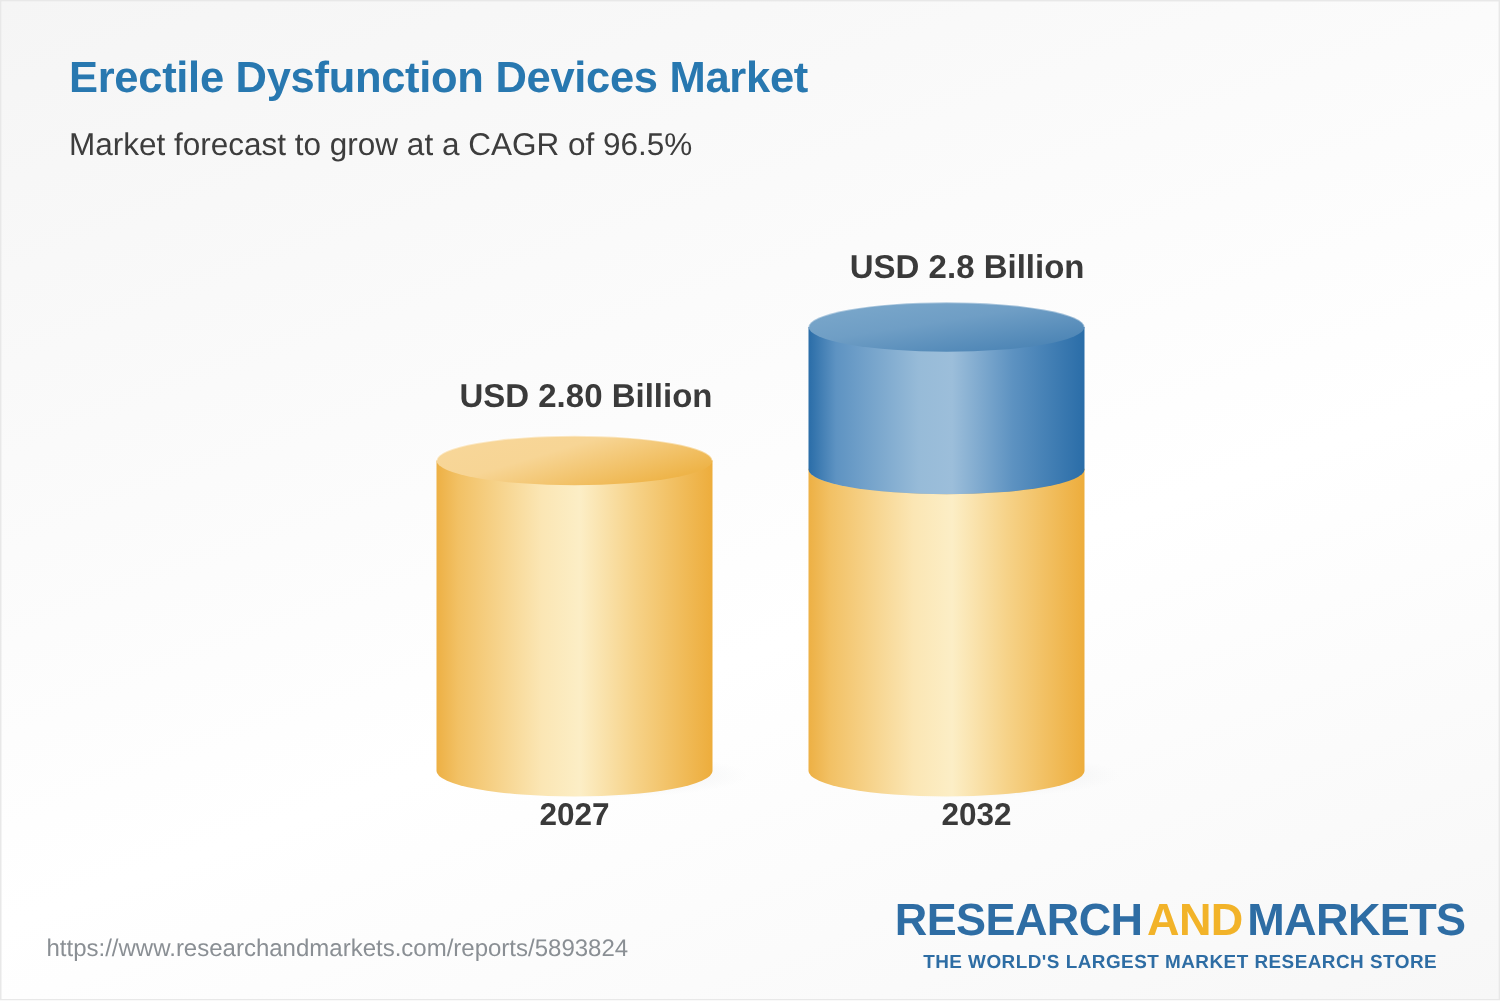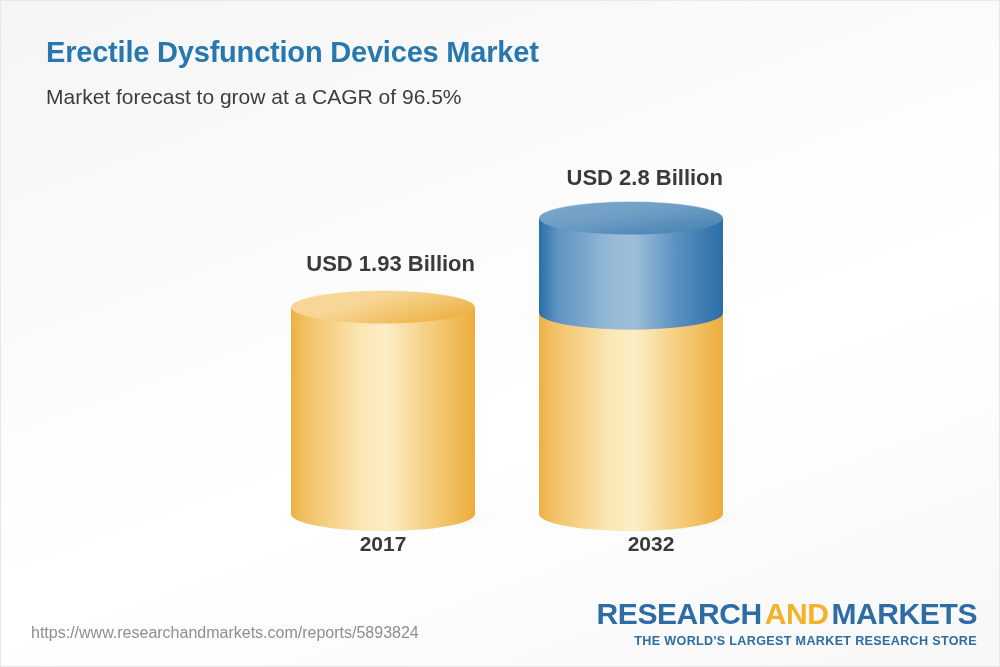--- a/index.html
+++ b/index.html
@@ -102,21 +102,21 @@
     bottom: 24px;
     font-size: 16px;
     color: #8a8f94;
     white-space: nowrap;
     margin-top: 47px;
   }
   .logo {
     position: absolute;
     right: 22px;
     bottom: 18px;
-    text-align: right;
+    text-align: center;
     line-height: 1;
   }
   .logo-main {
     font-size: 30px;
     font-weight: bold;
     letter-spacing: -0.4px;
     white-space: nowrap;
   }
   .logo-word-research { color: #2e6da4; }
   .logo-word-and { color: #f2b329; padding: 0 3px; }
@@ -210,24 +210,24 @@
                  A 92 16.5 0 0 0 722 312
                  L 722 217 Z" fill="url(#gradBlueBody)"></path>
 
         <ellipse cx="630" cy="217" rx="92" ry="16.5" fill="url(#gradBlueTop)"></ellipse>
 
         <path d="M 538 217 A 92 16.5 0 0 1 722 217" fill="none" stroke="#ffffff" stroke-opacity="0.40" stroke-width="1.2"></path>
       </g>
     </svg>
   </div>
 
-  <div class="value-label bar-0">USD 1.93 Billion</div>
+  <div class="value-label bar-0">USD 2.80 Billion</div>
   <div class="value-label bar-1">USD 2.8 Billion</div>
 
-  <div class="cat-label bar-0">2017</div>
+  <div class="cat-label bar-0">2027</div>
   <div class="cat-label bar-1">2032</div>
 
   <div class="footer-url">https://www.researchandmarkets.com/reports/5893824</div>
 
   <div class="logo">
     <div class="logo-main">
       <span class="logo-word-research">RESEARCH</span><span class="logo-word-and">AND</span><span class="logo-word-markets">MARKETS</span>
     </div>
     <div class="logo-tagline">THE WORLD'S LARGEST MARKET RESEARCH STORE</div>
   </div>

